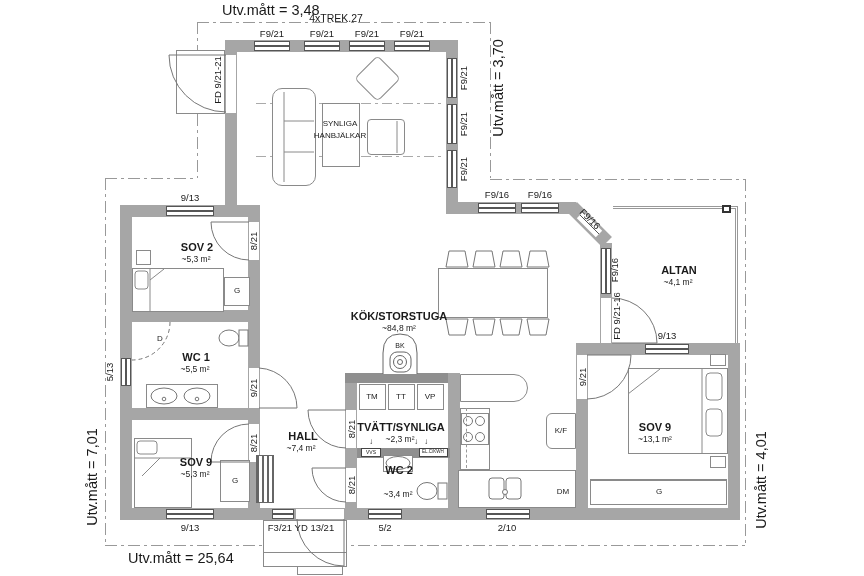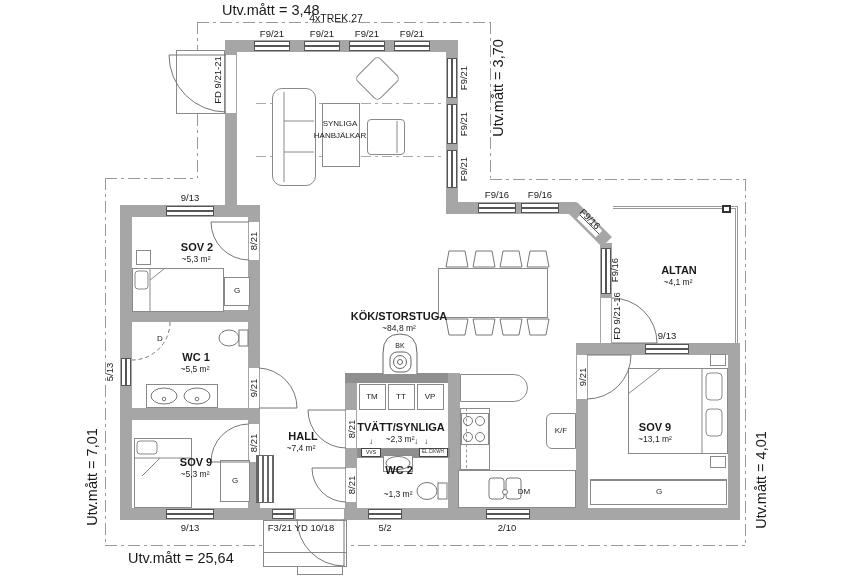--- a/index.html
+++ b/index.html
@@ -230,51 +230,51 @@
   <span class="lbl" style="left:190px;top:198px">9/13</span>
   <span class="lbl v" style="left:110px;top:372px">5/13</span>
   <span class="lbl v" style="left:254px;top:241px">8/21</span>
   <span class="lbl v" style="left:254px;top:388px">9/21</span>
   <span class="lbl v" style="left:254px;top:443px">8/21</span>
   <span class="lbl v" style="left:352px;top:429px">8/21</span>
   <span class="lbl v" style="left:352px;top:485px">8/21</span>
   <span class="lbl v" style="left:583px;top:377px">9/21</span>
   <span class="lbl" style="left:667px;top:336px">9/13</span>
   <span class="lbl" style="left:190px;top:528px">9/13</span>
-  <span class="lbl" style="left:301px;top:528px">F3/21 YD 10/18</span>
+  <span class="lbl" style="left:301px;top:528px">F3/21 YD 13/21</span>
   <span class="lbl" style="left:385px;top:528px">5/2</span>
   <span class="lbl" style="left:507px;top:528px">2/10</span>
 
   <span class="lbl room" style="left:197px;top:247px">SOV 2</span>
   <span class="lbl area" style="left:196px;top:259px">~5,3 m²</span>
   <span class="lbl room" style="left:196px;top:357px">WC 1</span>
   <span class="lbl area" style="left:195px;top:369px">~5,5 m²</span>
   <span class="lbl room" style="left:196px;top:462px">SOV 9</span>
   <span class="lbl area" style="left:195px;top:474px">~5,3 m²</span>
   <span class="lbl room" style="left:303px;top:436px">HALL</span>
   <span class="lbl area" style="left:301px;top:448px">~7,4 m²</span>
   <span class="lbl room" style="left:399px;top:316px">KÖK/STORSTUGA</span>
   <span class="lbl area" style="left:399px;top:328px">~84,8 m²</span>
   <span class="lbl room" style="left:401px;top:427px">TVÄTT/SYNLIGA</span>
   <span class="lbl area" style="left:400px;top:439px">~2,3 m²</span>
   <span class="lbl room" style="left:399px;top:470px">WC 2</span>
-  <span class="lbl area" style="left:398px;top:494px">~1,3 m²</span>
+  <span class="lbl area" style="left:398px;top:494px">~3,4 m²</span>
   <span class="lbl room" style="left:655px;top:427px">SOV 9</span>
   <span class="lbl area" style="left:655px;top:439px">~13,1 m²</span>
   <span class="lbl room" style="left:679px;top:270px">ALTAN</span>
   <span class="lbl area" style="left:678px;top:282px">~4,1 m²</span>
 
   <span class="lbl s8" style="left:340px;top:124px">SYNLIGA</span>
   <span class="lbl s8" style="left:340px;top:136px">HANBJÄLKAR</span>
   <span class="lbl s7" style="left:400px;top:345px">BK</span>
   <span class="lbl s8" style="left:372px;top:397px">TM</span>
   <span class="lbl s8" style="left:401px;top:397px">TT</span>
   <span class="lbl s8" style="left:430px;top:397px">VP</span>
   <span class="lbl s8" style="left:561px;top:431px">K/F</span>
-  <span class="lbl s8" style="left:524px;top:492px">DM</span>
+  <span class="lbl s8" style="left:563px;top:492px">DM</span>
   <span class="lbl s8" style="left:237px;top:291px">G</span>
   <span class="lbl s8" style="left:235px;top:481px">G</span>
   <span class="lbl s8" style="left:659px;top:492px">G</span>
   <span class="lbl s8" style="left:160px;top:339px">D</span>
   <span class="lbl s5" style="left:371px;top:452px">VVS</span>
   <span class="lbl s45" style="left:433px;top:452px">EL.C/KWH</span>
   <span class="lbl s8" style="left:371px;top:442px">↓</span>
   <span class="lbl s8" style="left:416px;top:442px">↓</span>
   <span class="lbl s8" style="left:426px;top:442px">↓</span>
 

